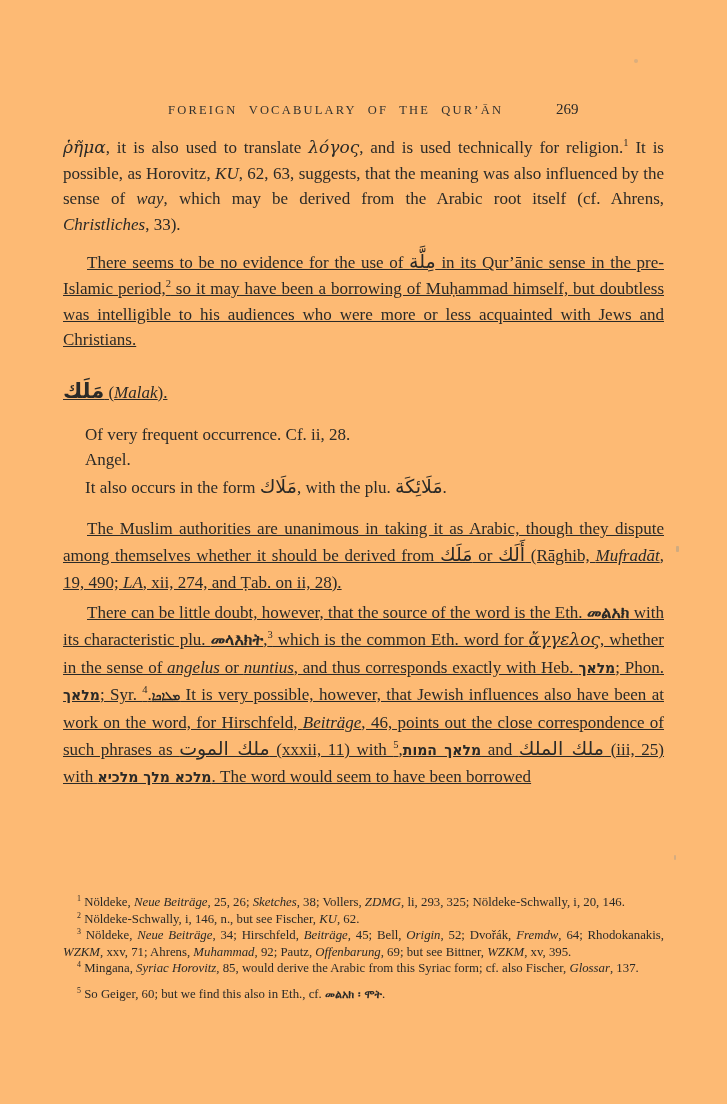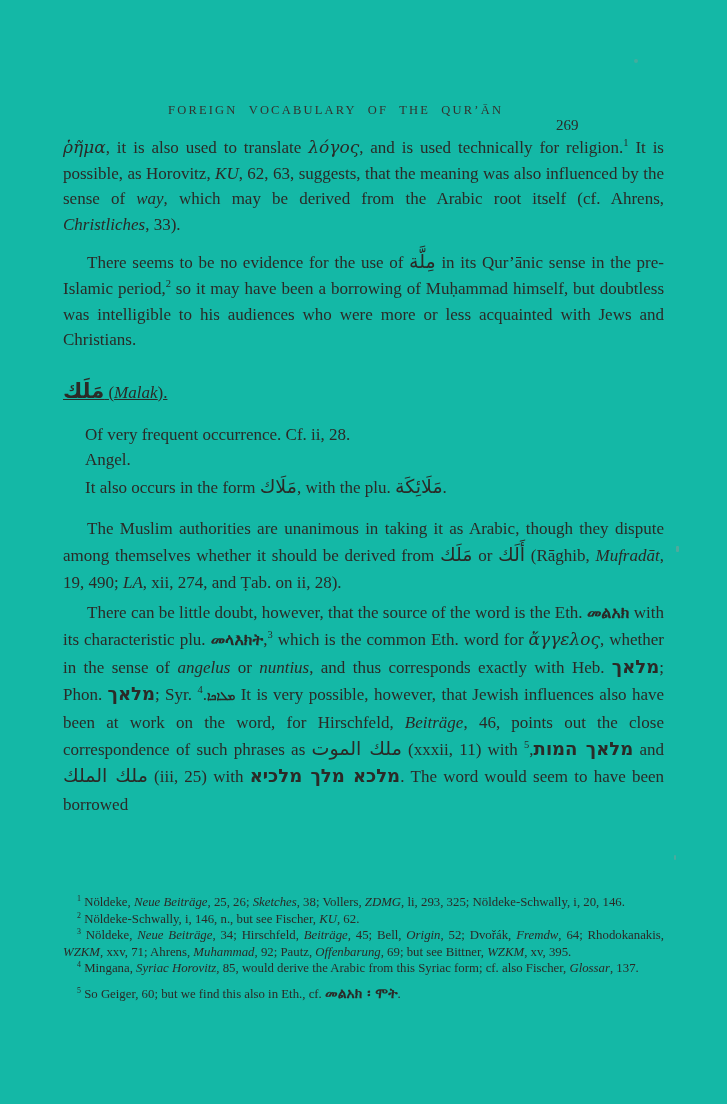--- a/index.html
+++ b/index.html
@@ -1,41 +1,41 @@
 <!DOCTYPE html>
 <html><head>
 <meta charset="utf-8">
 <style>
   html,body { margin:0; padding:0; background:#e8e8e6; }
   .page {
     position:relative;
     width:727px; height:1104px;
     margin:0 auto;
-    background:#14b8a6;
+    background:#fdba74;
     color:#2b2a27;
     font-family:"Liberation Serif", serif;
     overflow:hidden;
   }
   
   .running-head { position:absolute; top:101px; left:0; width:727px; height:22px; }
   .head-title {
     position:absolute; left:168px; top:2px;
     font-size:12.5px; letter-spacing:2.2px; word-spacing:6px;
     color:#33322f; white-space:nowrap;
   }
-  .page-number { position:absolute; left:556px; top:16px; font-size:15px; color:#2b2a27; }
+  .page-number { position:absolute; left:556px; top:0; font-size:15px; color:#2b2a27; }
 
   
   .text-block {
     position:absolute; left:63px; top:135px; width:601px;
     font-size:17px; line-height:25.6px;
     text-align:justify;
   }
   .para { margin:0; }
-  .indent { text-indent:24px; }
+  .indent { text-indent:24px;text-decoration:underline; }
   .line-indent { text-indent:22px; }
   .gap-milla { margin-top:13px; }
   .entry-heading {
     margin:23px 0 12px 0;
     line-height:34px;
     text-align:left;
     text-decoration:underline;
   }
   .forms-line { line-height:30px; }
   .p6 { margin-top:12px; line-height:27px; }
@@ -49,24 +49,24 @@
   }
   .footnote { margin:0; text-indent:14px; }
   .fn-last { margin-top:9px; }
 
   
   .i { font-style:italic; }
   .greek { font-style:italic; font-family:"DejaVu Serif", serif; }
   .sup { vertical-align:super; font-size:62%; line-height:0; }
   .ar { font-family:"DejaVu Sans", sans-serif; font-size:19px; line-height:1; }
   .ar-lg { font-size:21px; font-weight:bold; }
-  .heb { font-family:"DejaVu Sans", sans-serif; font-weight:bold; font-size:18px; line-height:1; }
+  .heb { font-family:"DejaVu Sans", sans-serif; font-weight:bold; font-size:14px; line-height:1; }
   .eth { font-family:"DejaVu Sans", sans-serif; font-weight:bold; font-size:16px; line-height:1; }
   .syr { font-family:"DejaVu Sans", sans-serif; font-weight:bold; font-size:12px; line-height:1; }
-  .footnotes .eth { font-size:14px; }
+  .footnotes .eth { font-size:11px; }
 
   
   .speck { position:absolute; background:#9a9890; border-radius:50%; }
   .speck-1 { left:634px; top:59px; width:4px; height:4px; opacity:.35; }
   .speck-2 { left:676px; top:546px; width:3px; height:6px; opacity:.45; border-radius:1px; }
   .speck-3 { left:674px; top:855px; width:2px; height:5px; opacity:.4; border-radius:1px; }
 </style>
 </head>
 <body>
 

